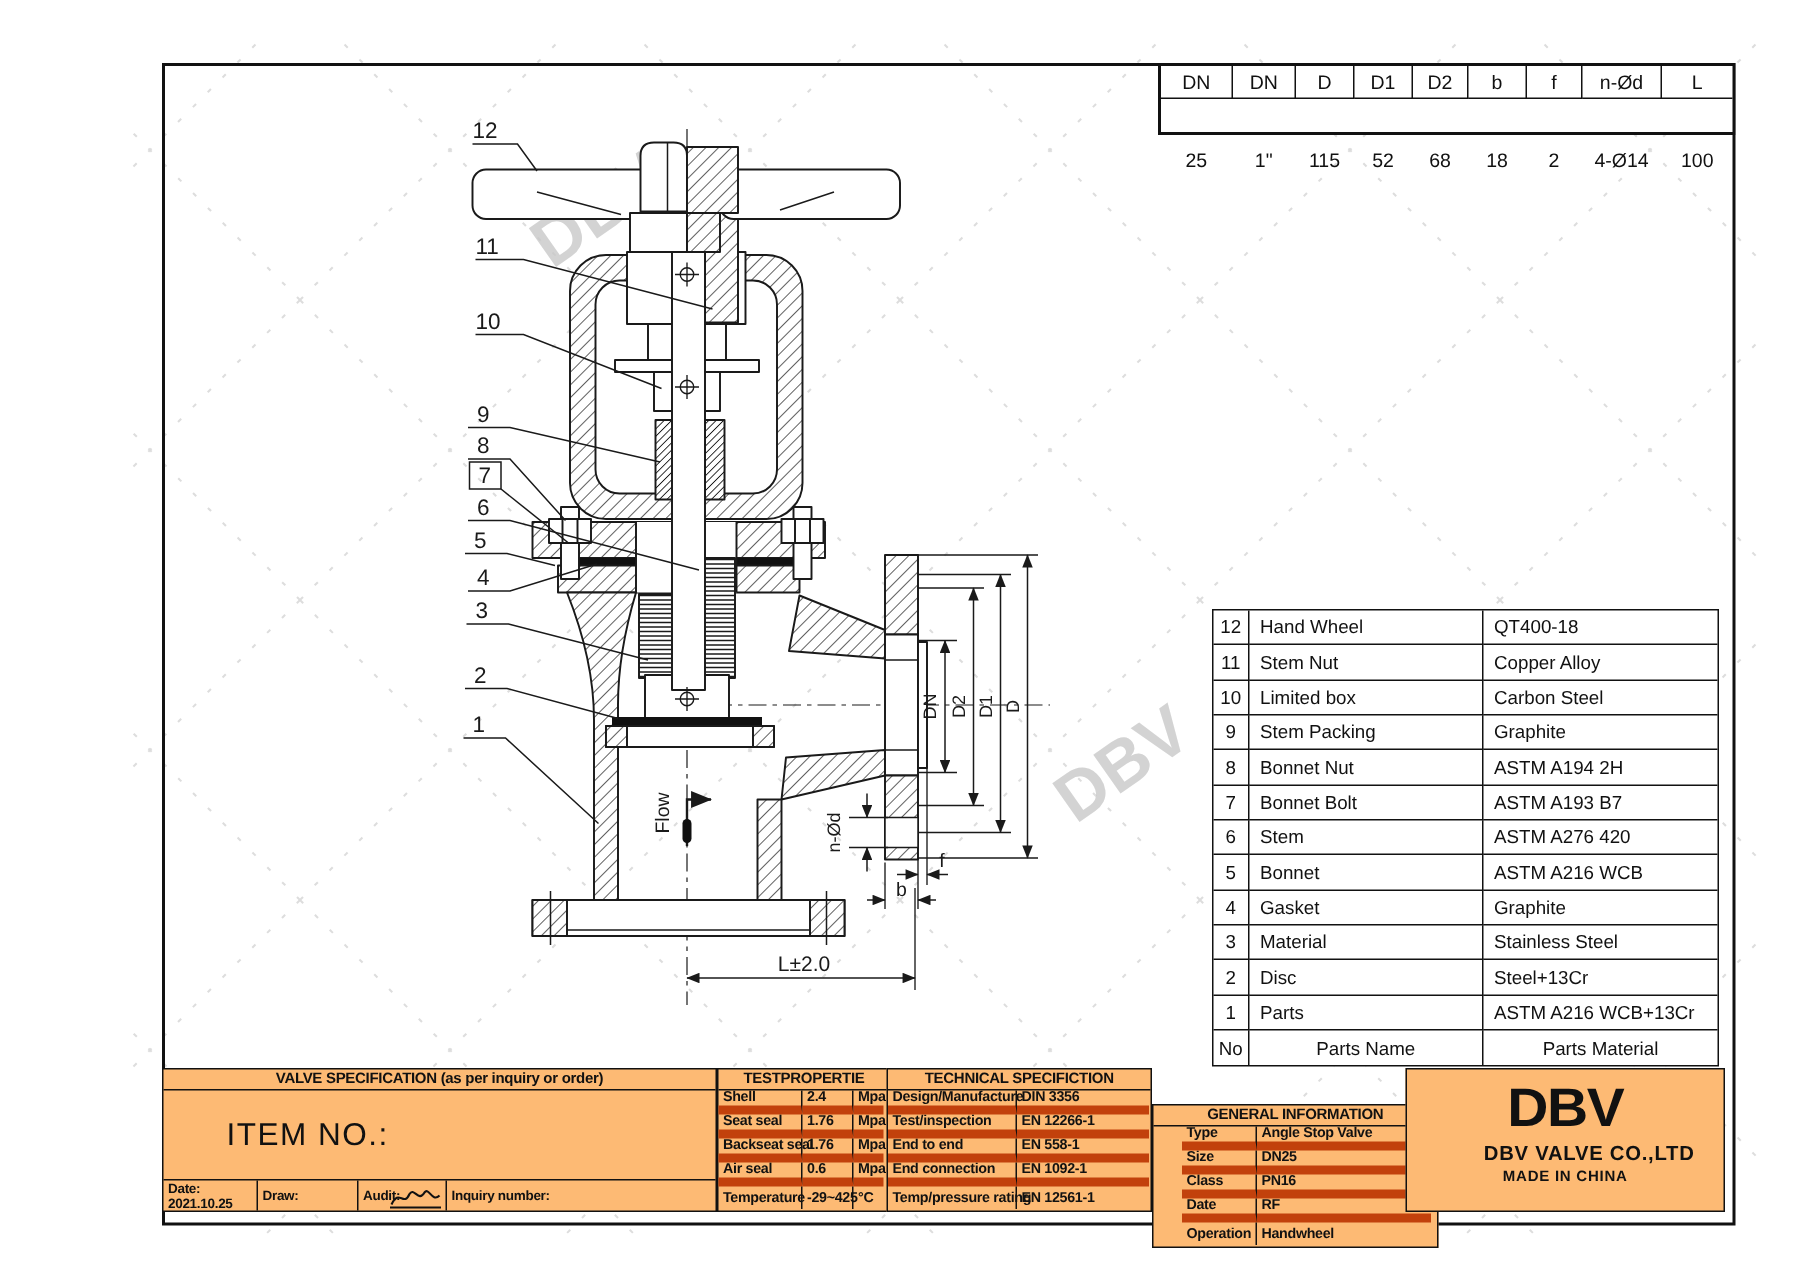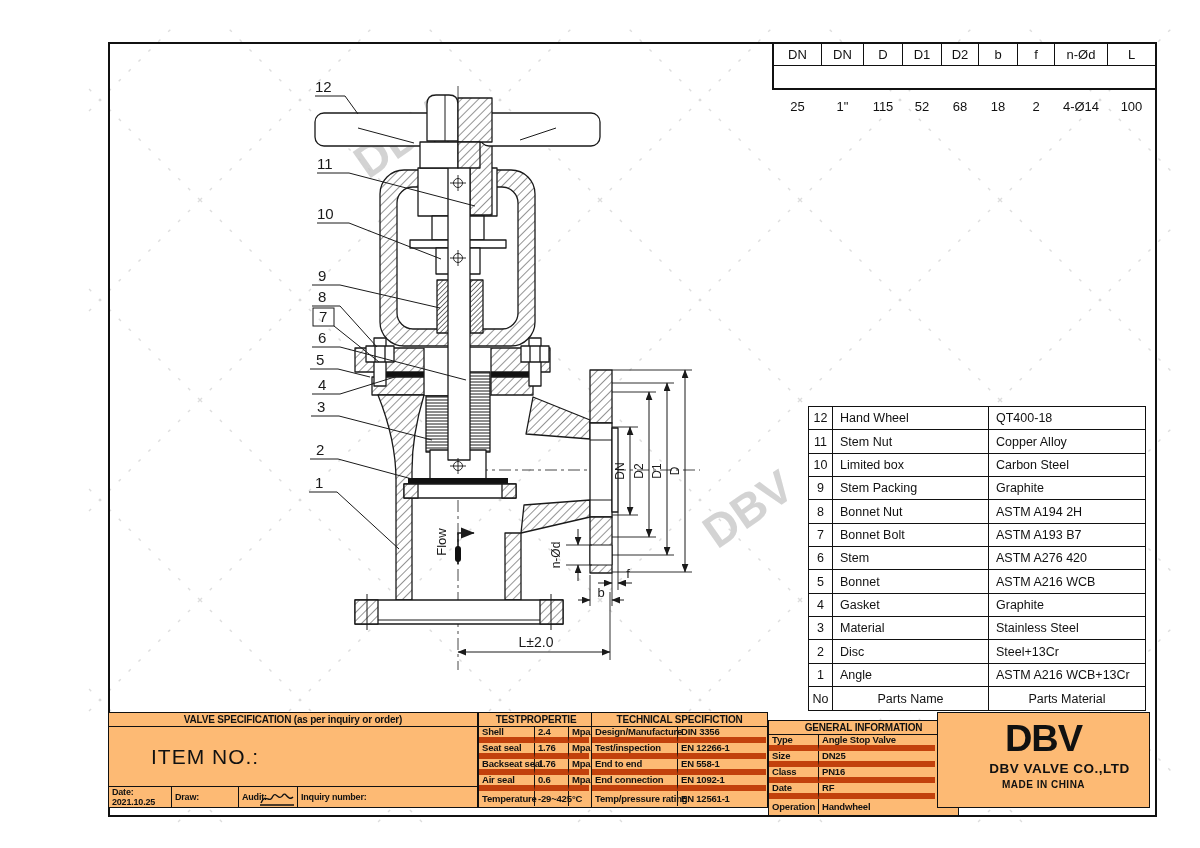--- a/index.html
+++ b/index.html
@@ -27,21 +27,21 @@
   .parts>div:nth-child(3n){border-right:none;}
   .parts>div:nth-child(n+37){border-bottom:none;}
   .parts .c{justify-content:center;}
   .parts .l{padding-left:7px;}
   
   .btab{border:1.5px solid #111;background:#fdba74;font-size:9.5px;font-weight:bold;letter-spacing:-0.2px;}
   .btab .hd{height:13px;border-bottom:1px solid #111;display:flex;align-items:center;justify-content:center;
             font-size:10px;}
   .grid3{display:grid;grid-template-columns:56px 34px 20px;grid-auto-rows:15.9px;}
   .grid2a{display:grid;grid-template-columns:86px 88px;grid-auto-rows:15.9px;}
-  .grid2b{display:grid;grid-template-columns:50px 116px;grid-auto-rows:15.9px;}
+  .grid2b{display:grid;grid-template-columns:50px 116px;grid-auto-rows:15.9px;margin-left:19px;}
   .grid3>div,.grid2a>div,.grid2b>div{border-right:1px solid #111;border-bottom:6px solid #c2410c;
       display:flex;align-items:center;padding-left:3px;overflow:visible;white-space:nowrap;}
   .grid3>div:nth-child(3n),.grid2a>div:nth-child(2n),.grid2b>div:nth-child(2n){border-right:none;}
   .grid3>div:nth-child(n+13),.grid2a>div:nth-child(n+9),.grid2b>div:nth-child(n+9){border-bottom:none;}
   .vs-item{height:59px;border-bottom:1px solid #111;display:flex;align-items:center;}
   .vs-item span{font-size:21px;font-weight:normal;letter-spacing:1px;padding-left:42px;text-align:center;}
   .vs-sig{display:grid;grid-template-columns:63px 67px 59px 178px;height:19px;font-size:9px;}
   .vs-sig>div{border-right:1px solid #111;display:flex;align-items:center;padding-left:3px;position:relative;}
   .vs-sig>div:last-child{border-right:none;}
   .brand{display:flex;flex-direction:column;align-items:center;}
@@ -297,21 +297,21 @@
     <div class="c">4</div>
     <div class="l">Gasket</div>
     <div class="l">Graphite</div>
     <div class="c">3</div>
     <div class="l">Material</div>
     <div class="l">Stainless Steel</div>
     <div class="c">2</div>
     <div class="l">Disc</div>
     <div class="l">Steel+13Cr</div>
     <div class="c">1</div>
-    <div class="l">Angle</div>
+    <div class="l">Parts</div>
     <div class="l">ASTM A216 WCB+13Cr</div>
     <div class="c">No</div>
     <div class="c">Parts Name</div>
     <div class="c">Parts Material</div>
   </div>
 
   <div class="abs btab" style="left:108px;top:712px;width:370px;height:96px">
     <div class="hd">VALVE SPECIFICATION (as per inquiry or order)</div>
     <div class="vs-item">
       <span>ITEM NO.:</span>
@@ -359,21 +359,21 @@
       <div>EN 12266-1</div>
       <div>End to end</div>
       <div>EN 558-1</div>
       <div>End connection</div>
       <div>EN 1092-1</div>
       <div>Temp/pressure rating</div>
       <div>EN 12561-1</div>
     </div>
   </div>
 
-  <div class="abs btab" style="left:768px;top:720px;width:191px;height:96px">
+  <div class="abs btab" style="left:768px;top:736px;width:191px;height:96px">
     <div class="hd">GENERAL INFORMATION</div>
     <div class="grid2b">
       <div>Type</div>
       <div>Angle Stop Valve</div>
       <div>Size</div>
       <div>DN25</div>
       <div>Class</div>
       <div>PN16</div>
       <div>Date</div>
       <div>RF</div>

